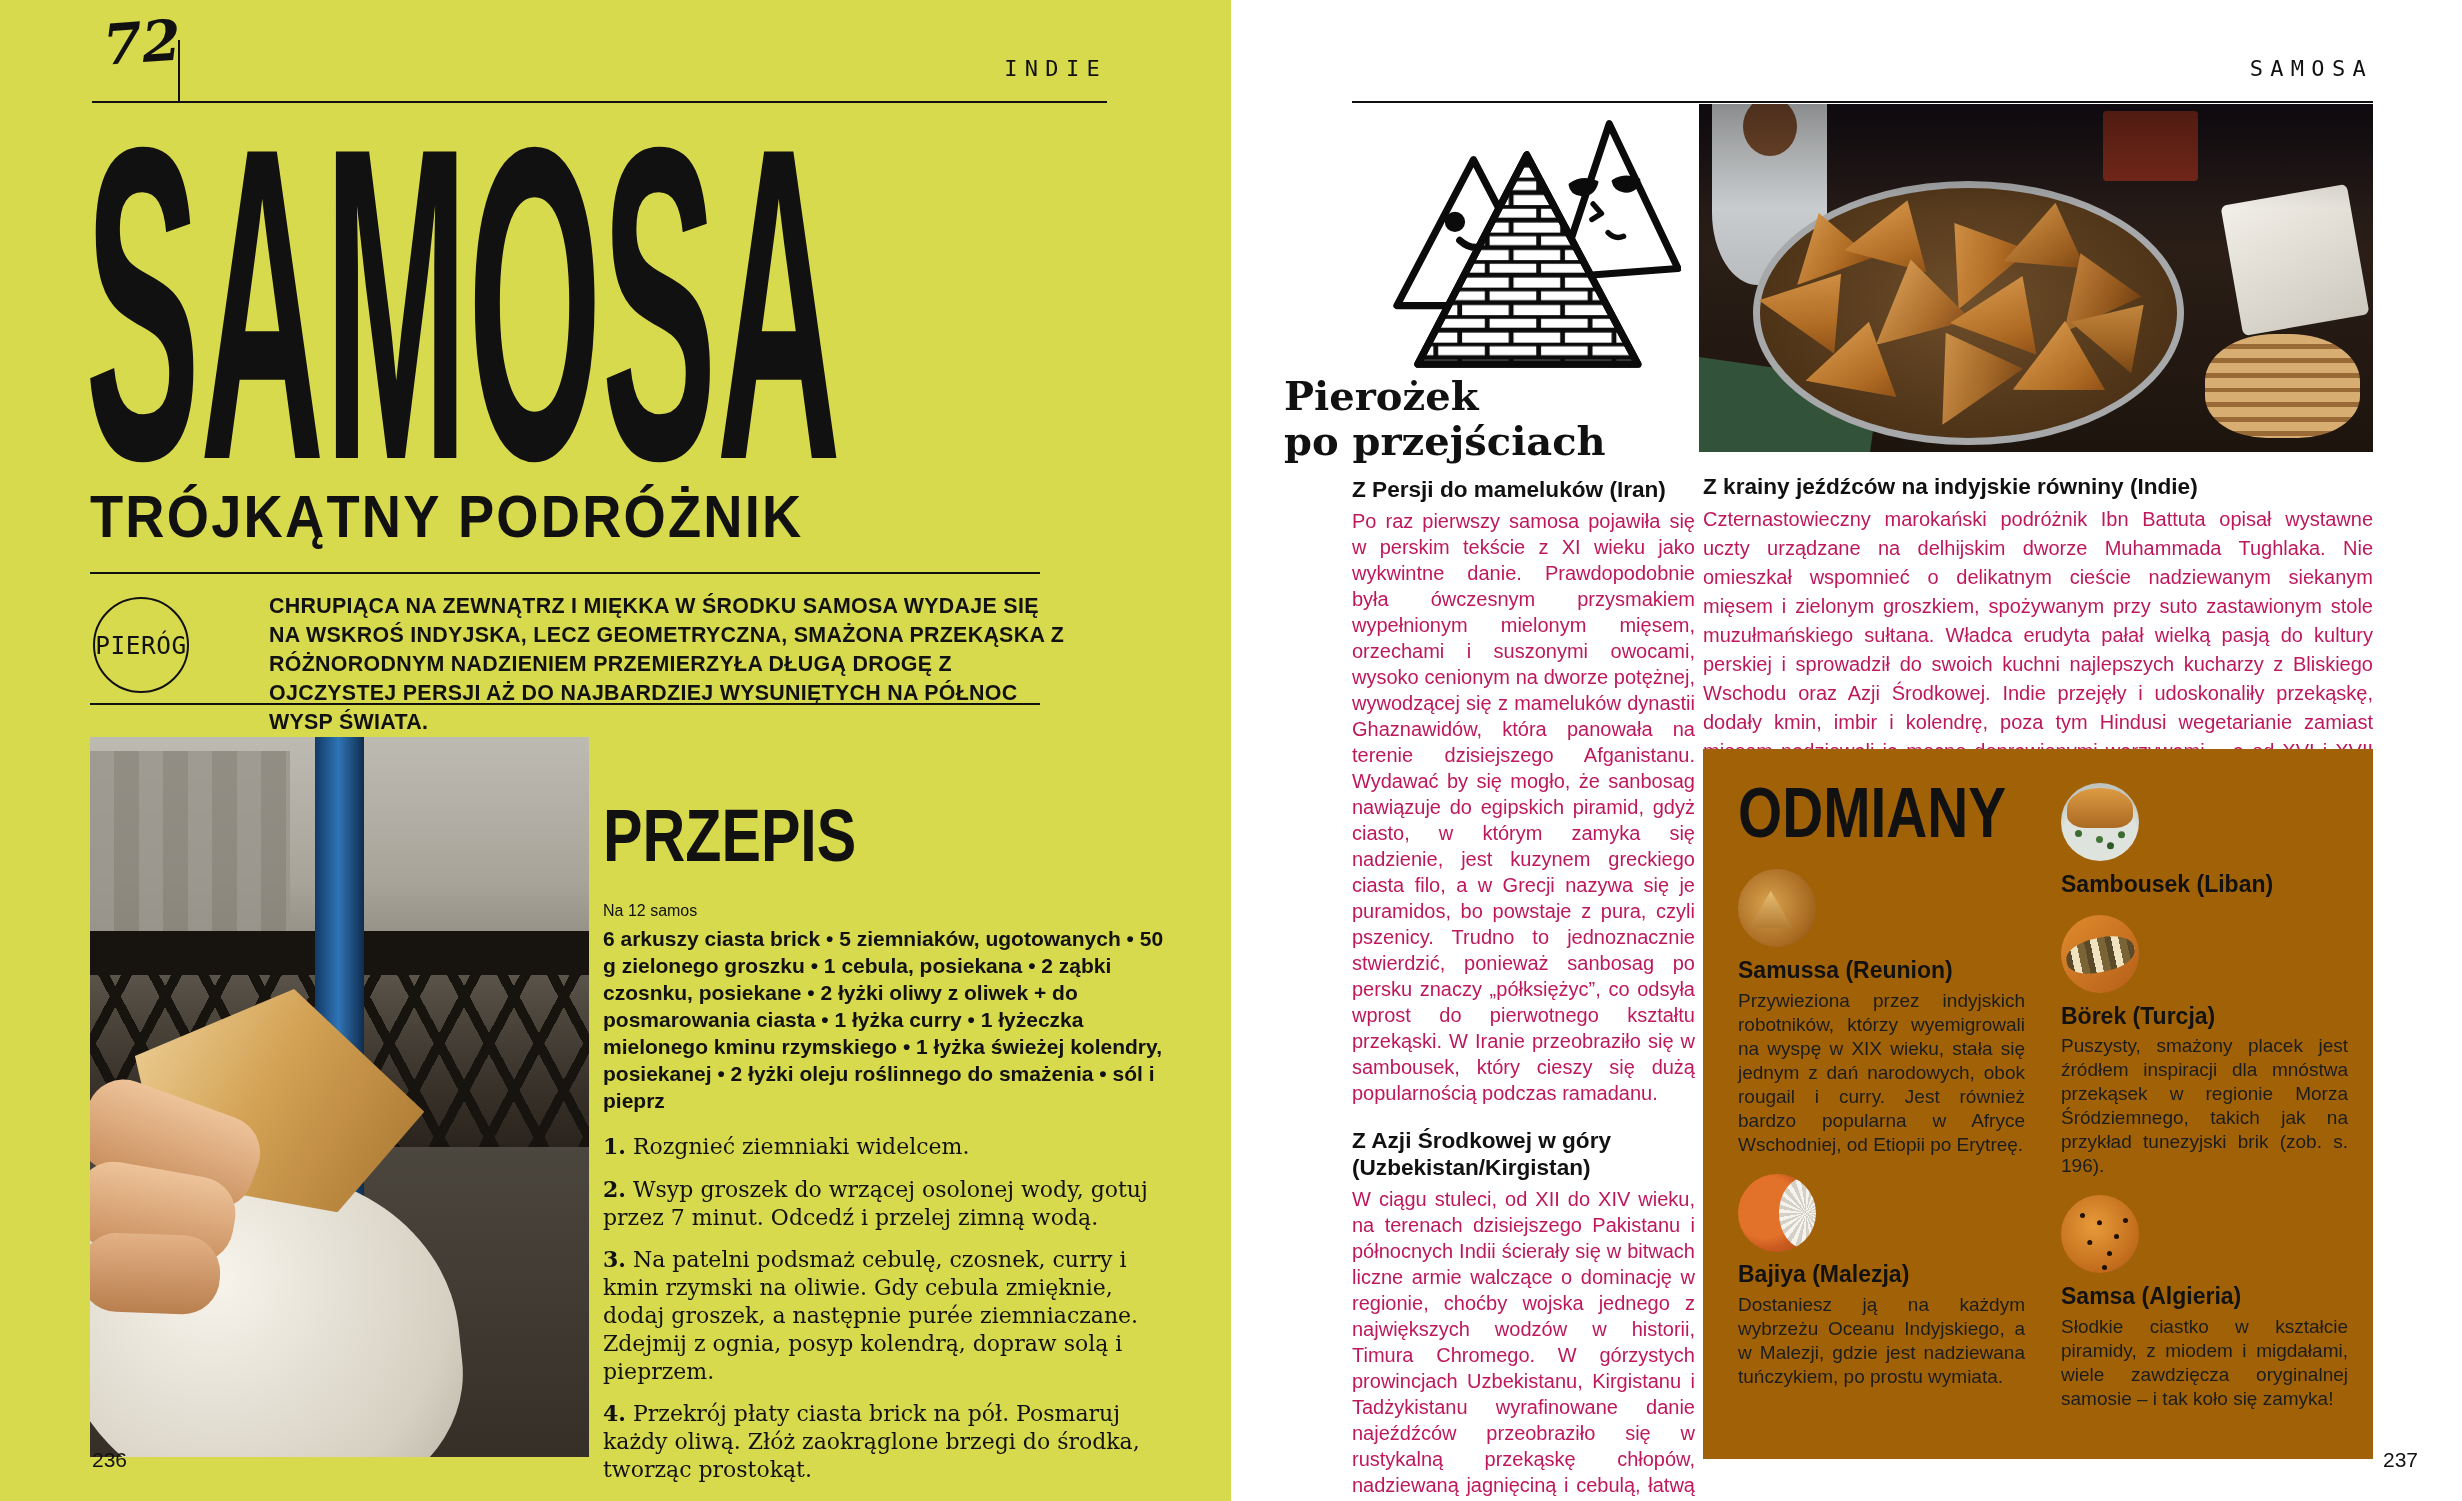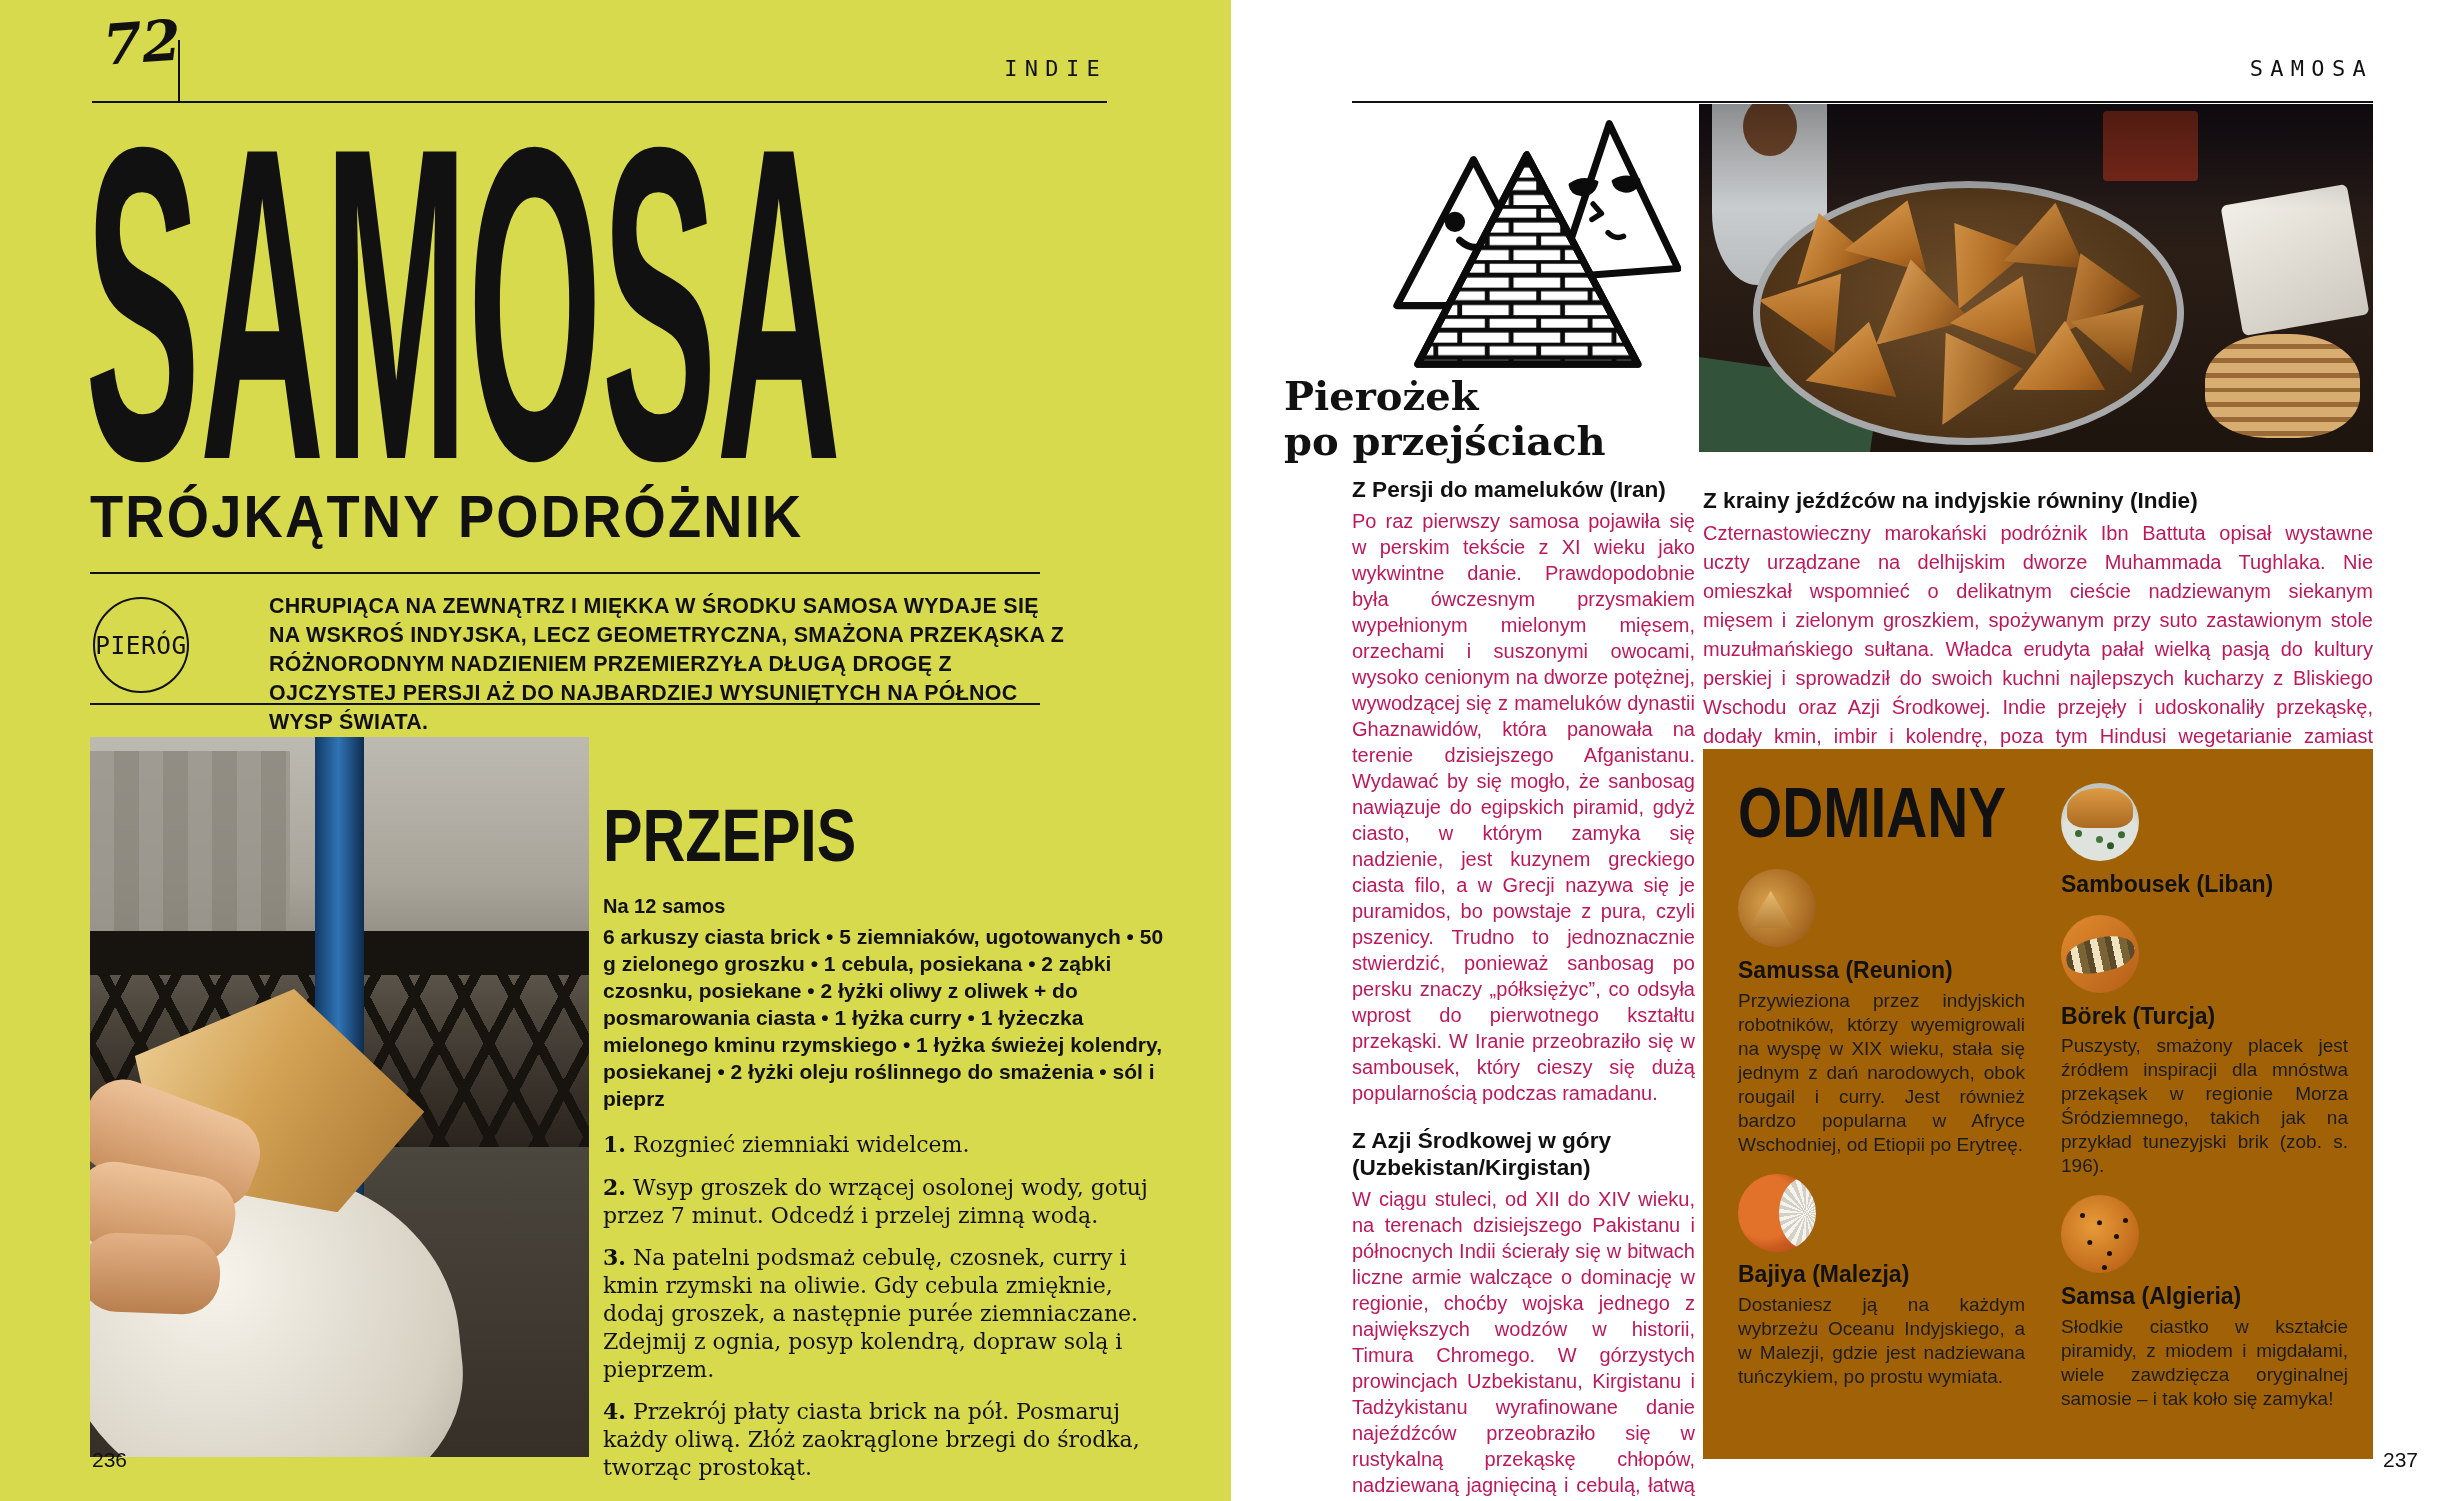--- a/index.html
+++ b/index.html
@@ -52,21 +52,21 @@
                radial-gradient(circle at 62% 62%,#b5c96f 0 18%,transparent 19%),
                radial-gradient(circle at 82% 30%,#e8e3b0 0 16%,transparent 17%),#caa94e;}
   .pl-f1,.pl-f2,.pl-f3{position:absolute;background:linear-gradient(#eec39a,#c98f5e);border-radius:37px;}
   .pl-f1{left:-2%;top:50%;width:36%;height:13%;transform:rotate(20deg);}
   .pl-f2{left:-3%;top:60%;width:32%;height:12%;transform:rotate(10deg);}
   .pl-f3{left:-2%;top:69%;width:28%;height:11%;transform:rotate(2deg);background:linear-gradient(#e3b186,#b97f4e);}
   
   .recipe{position:absolute;left:603px;top:793px;width:561px;}
   .recipe-h{font-size:74px;font-weight:bold;letter-spacing:0;transform:scaleX(.8);
             transform-origin:left;white-space:nowrap;}
-  .yield{margin-top:17px;font-size:20px;font-weight:bold;}
+  .yield{margin-top:24px;font-size:16px;font-weight:normal;}
   .ingredients{margin-top:4.9px;font-size:21px;line-height:27px;font-weight:bold;}
   .steps{margin-top:18.3px;font-family:"DejaVu Serif",serif;font-size:22px;line-height:28px;}
   .step{margin-bottom:13.4px;}
   .step-num{font-weight:bold;}
   
   .page-right{position:absolute;left:1231px;top:0;width:1231px;height:1502px;background:#fff;}
   .kicker-right{position:absolute;left:1352px;top:56px;width:1021px;text-align:right;
         font-family:"DejaVu Sans Mono",monospace;font-size:22px;letter-spacing:7.3px;}
   .r-head-r{left:1352px;top:101px;width:1021px;height:1.8px;}
   .pyramids{position:absolute;left:1370px;top:92px;}
@@ -98,21 +98,21 @@
   .t11{left:47%;top:61%;width:92px;height:78px;transform:rotate(5deg);}
   .t12{left:57%;top:54%;width:79px;height:68px;transform:rotate(45deg);background:linear-gradient(135deg,#dfa052,#9d6222 70%,#734012);}
   .pr-shade{position:absolute;left:0;top:0;width:100%;height:100%;
     background:linear-gradient(180deg,rgba(0,0,0,.38),transparent 30%);}
   .article-h1{position:absolute;left:1284px;top:373px;font-family:"DejaVu Serif",serif;
     font-weight:bold;font-size:40px;line-height:45px;}
   .col1{position:absolute;left:1352px;top:476px;width:343px;}
   .sec-title{font-size:22.6px;font-weight:bold;line-height:27px;margin-bottom:4.9px;}
   .sec-body{font-size:20px;line-height:26px;text-align:justify;color:#be185d;}
   .sec{margin-bottom:21px;}
-  .sec-indie{position:absolute;left:1703px;top:473px;width:670px;margin-top:14px;}
+  .sec-indie{position:absolute;left:1703px;top:473px;width:670px;}
   .sec-indie .sec-body{line-height:29px;font-size:20px;}
   
   .variants{position:absolute;left:1703px;top:749px;width:670px;height:710px;background:#a16207;}
   .var-title{position:absolute;left:35px;top:23px;font-size:71px;font-weight:bold;
     transform:scaleX(.8);transform-origin:left;white-space:nowrap;}
   .vcol{position:absolute;top:34px;width:287px;}
   .vcol-l{left:35px;top:120px;}
   .vcol-r{left:358px;}
   .variant{margin-bottom:17px;}
   .vphoto{width:78px;height:78px;border-radius:50%;position:relative;overflow:hidden;margin-bottom:9.8px;}

